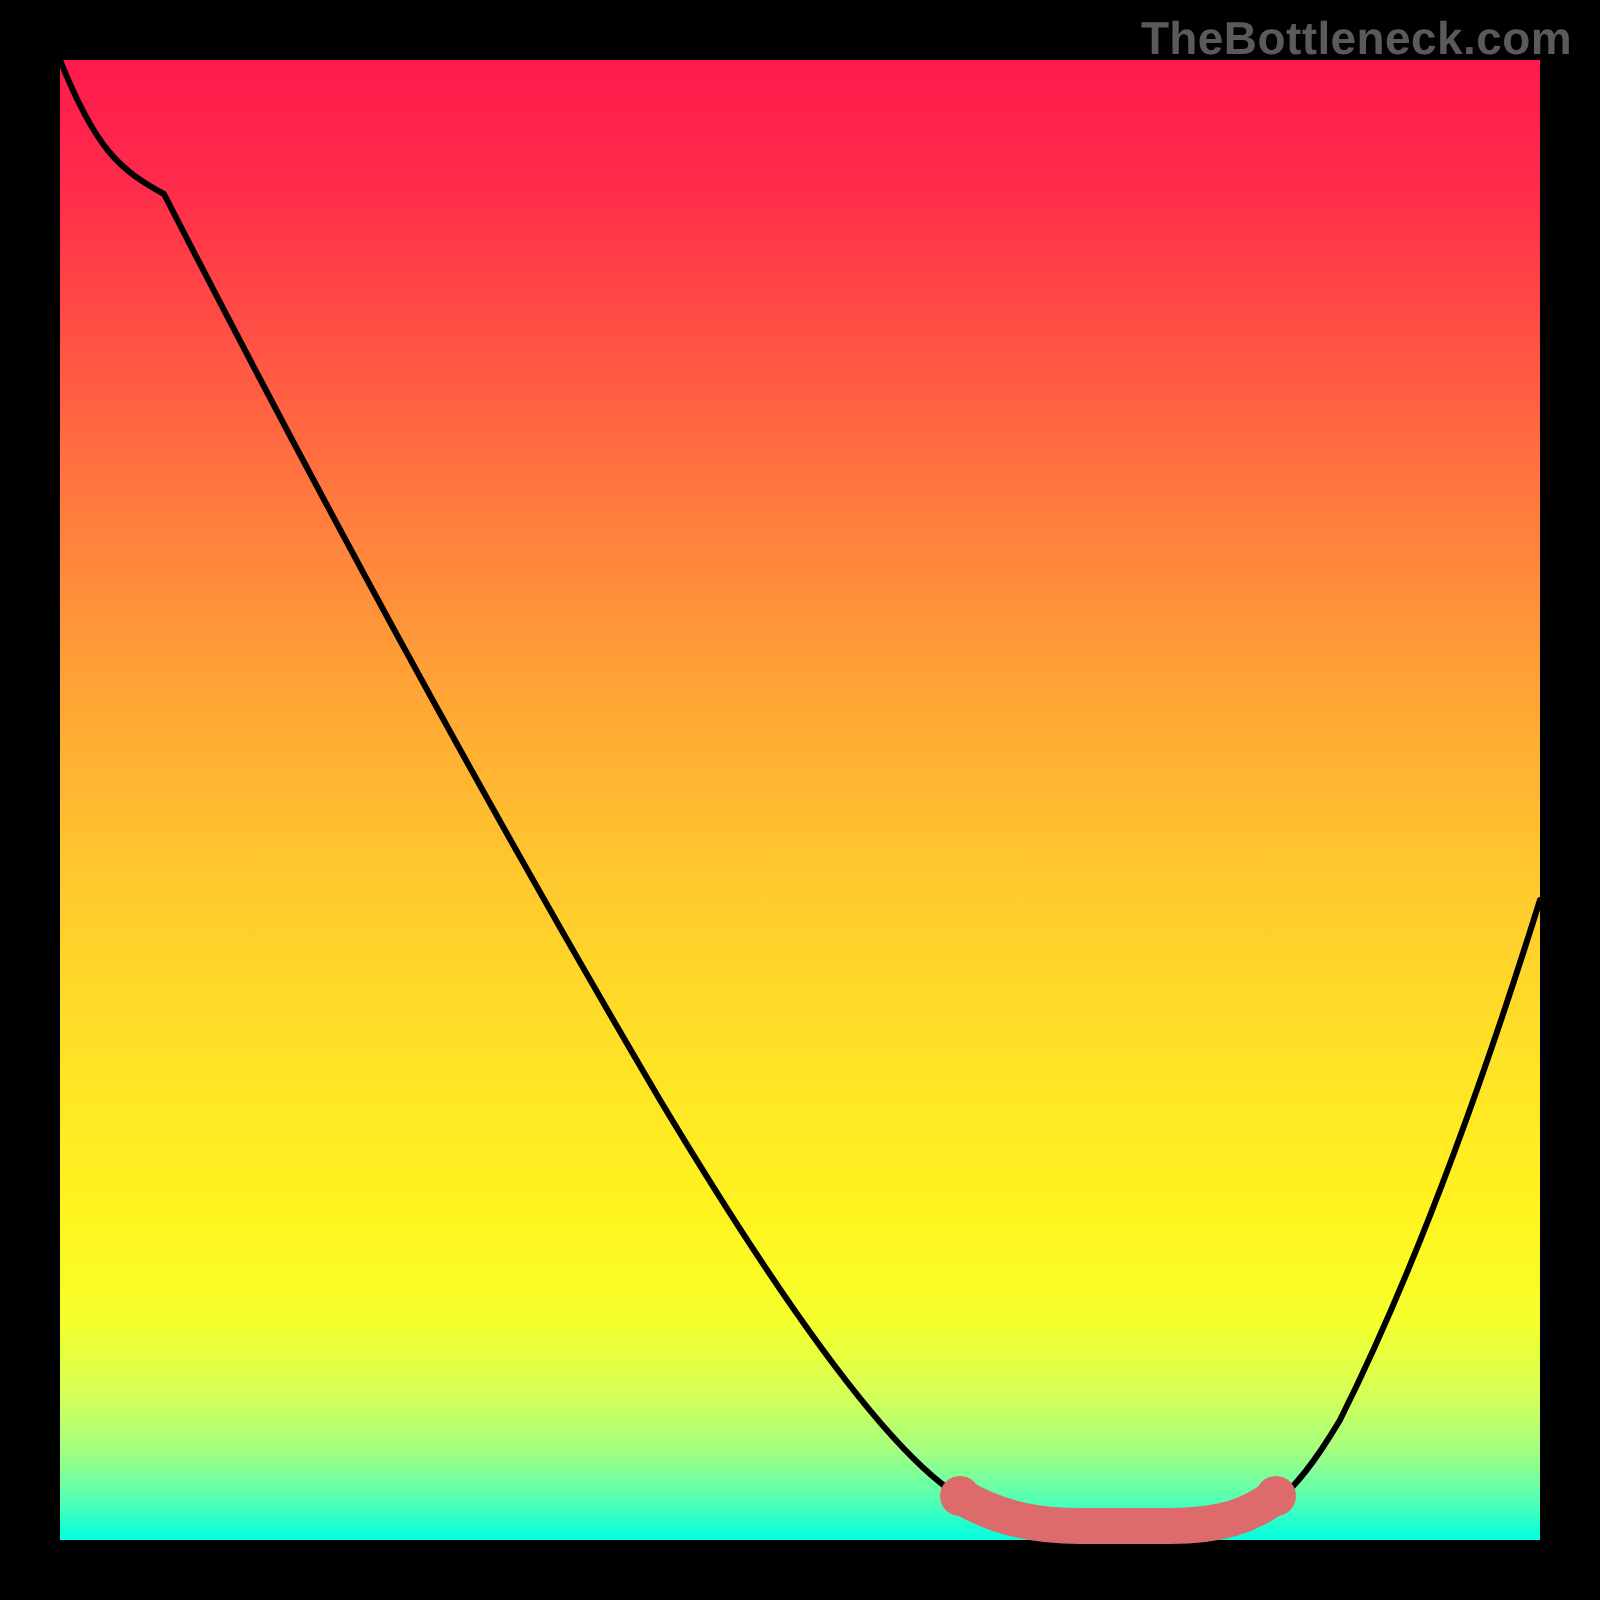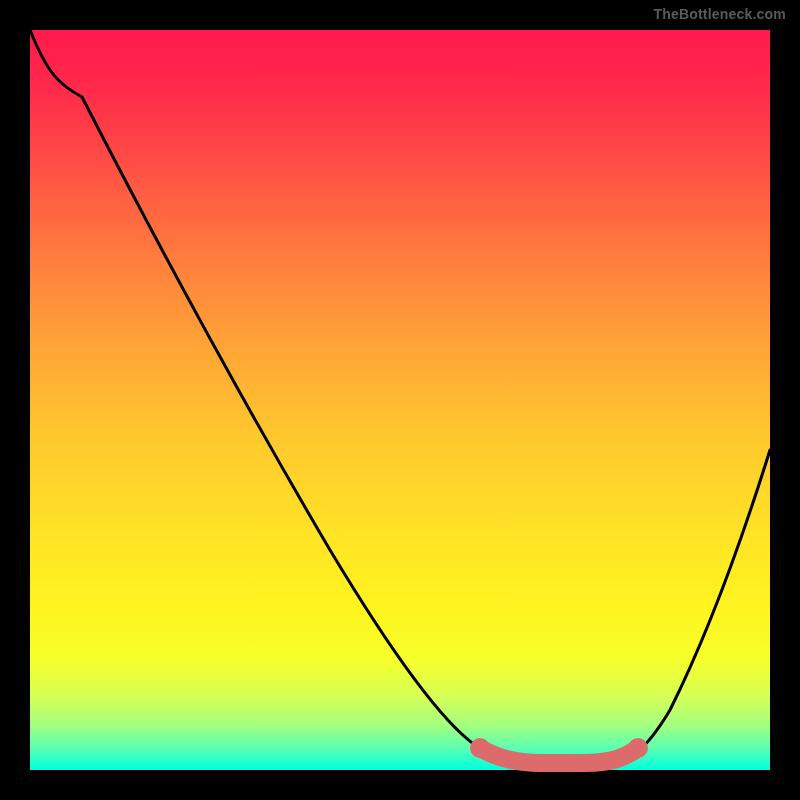--- a/index.html
+++ b/index.html
@@ -30,21 +30,21 @@
       #a3ff80 94%,
       #5cffb0 97%,
       #00ffe0 100%
     );
   }
   .watermark {
     position: absolute;
     top: 6px;
     right: 14px;
     font-family: Arial, Helvetica, sans-serif;
-    font-size: 14px;
+    font-size: 23px;
     font-weight: 600;
     color: #5a5a5a;
     letter-spacing: 0.2px;
     user-select: none;
   }
   svg.curve {
     position: absolute;
     left: 0;
     top: 0;
     width: 740px;

